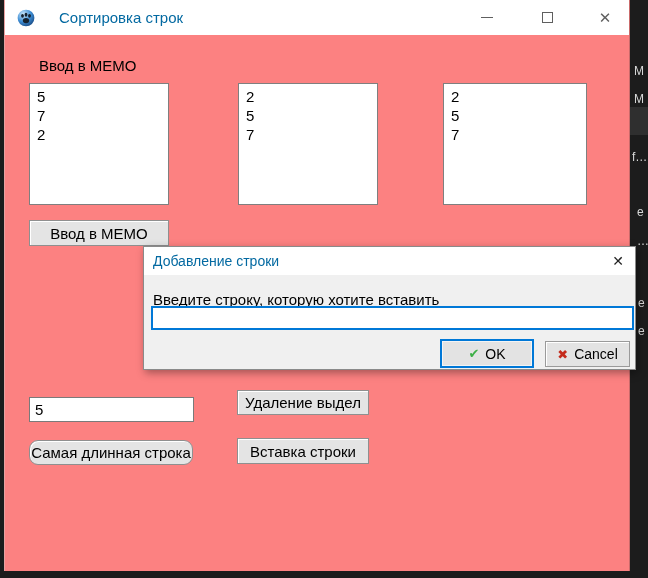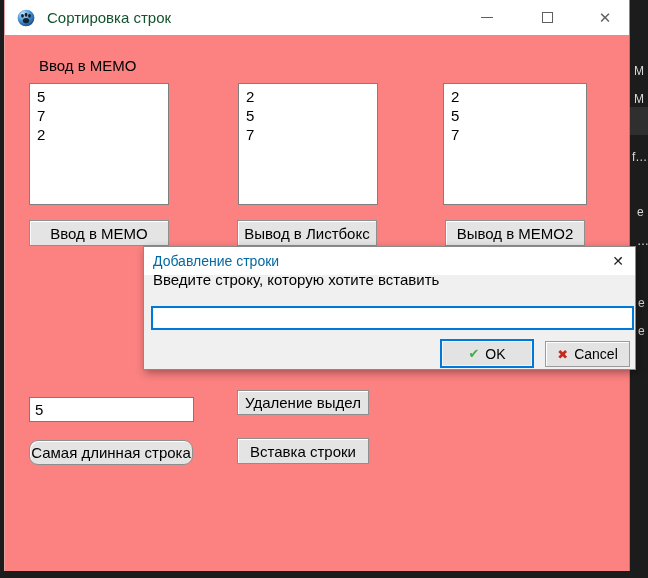--- a/index.html
+++ b/index.html
@@ -9,41 +9,41 @@
   .screen { position:relative; width:648px; height:578px; background:#1c1c1c; overflow:hidden; }
 
   
   .frag { position:absolute; color:#d8d8d8; font-size:12px; }
   .desk-selected-row { position:absolute; left:630px; top:107px; width:18px; height:28px; background:#2f2f2f; }
 
   
   .main-window { position:absolute; left:4px; top:0; width:626px; height:571px; background:#fc8181; border-left:1px solid #e9a0a0; border-right:1px solid #c96a6a; }
   .titlebar { position:absolute; left:0; top:0; width:100%; height:35px; background:#ffffff; display:flex; align-items:center; }
   .titlebar-icon { width:18px; height:18px; margin-left:12px; }
-  .titlebar-title { margin-left:12px; font-size:15px; color:#14532d; }
+  .titlebar-title { margin-left:24px; font-size:15px; color:#0369a1; }
   .caption-btn { position:absolute; top:0; width:40px; height:35px; display:flex; align-items:center; justify-content:center; color:#5f5f5f; }
   .cap-min { right:122px; }
   .cap-max { right:62px; }
   .cap-close { right:4px; font-size:15px; }
   .min-glyph { width:12px; border-top:1px solid #5f5f5f; display:block; }
   .max-glyph { width:11px; height:11px; border:1px solid #5f5f5f; display:block; }
 
   .client { position:absolute; left:0; top:35px; width:624px; height:508px; }
 
   .field-label { position:absolute; font-size:15px; color:#000; }
   .memo { position:absolute; background:#fff; border:1px solid #7f7f7f; font-size:15px; line-height:19px; padding:3px 7px; color:#000; white-space:pre-line; overflow:hidden; }
   .btn { position:absolute; background:#e4e4e4; border:1px solid #8f8f8f; box-shadow:inset 1px 1px 0 #ffffff; font-size:15px; color:#000; display:flex; align-items:center; justify-content:center; font-family:"Liberation Sans", sans-serif; cursor:default; }
   .textfield { position:absolute; background:#fff; border:1px solid #7a7a7a; font-size:15px; padding:2px 5px; color:#000; font-family:"Liberation Sans", sans-serif; outline:none; }
 
   
   .dialog { position:absolute; left:143px; top:246px; width:493px; height:124px; background:#f0f0f0; border:1px solid #8a8a8a; box-shadow:2px 3px 8px rgba(0,0,0,.35); z-index:10; }
   .dialog-titlebar { position:absolute; left:0; top:0; width:100%; height:28px; background:#ffffff; display:flex; align-items:center; }
   .dialog-title { margin-left:9px; font-size:14px; color:#0369a1; }
   .dialog-close { position:absolute; right:0; top:0; width:34px; height:28px; display:flex; align-items:center; justify-content:center; font-size:14px; color:#222; }
-  .dialog-prompt { position:absolute; left:9px; top:24px; font-size:15px; color:#000; }
+  .dialog-prompt { position:absolute; left:9px; top:44px; font-size:15px; color:#000; }
   .dialog-input { position:absolute; left:7px; top:59px; width:483px; height:24px; background:#fff; border:2px solid #0078d7; font-size:14px; padding:0 4px; outline:none; font-family:"Liberation Sans", sans-serif; }
   .dlg-btn { position:absolute; font-size:14px; display:flex; align-items:center; justify-content:center; gap:6px; background:#e3e3e3; }
   .btn-ok { left:296px; top:92px; width:94px; height:29px; border:2px solid #0078d7; box-shadow:inset 0 0 0 1px #f4f4f4; }
   .btn-cancel { left:401px; top:94px; width:85px; height:26px; border:1px solid #9a9a9a; box-shadow:inset 1px 1px 0 #ffffff; }
   .glyph-ok { color:#3daf46; font-size:13px; }
   .glyph-cancel { color:#c42b1c; font-size:13px; }
 </style>
 </head>
 <body>
 
@@ -96,22 +96,20 @@
 7
 2</div>
       <div class="memo" style="left:233px; top:48px; width:140px; height:122px;">2
 5
 7</div>
       <div class="memo" style="left:438px; top:48px; width:144px; height:122px;">2
 5
 7</div>
 
       <button class="btn" style="left:24px; top:185px; width:140px; height:26px;">Ввод в MEMO</button>
-      <button class="btn" style="left:232px; top:185px; width:140px; height:26px;">Вывод в Листбокс</button>
-      <button class="btn" style="left:440px; top:185px; width:140px; height:26px;">Вывод в MEMO2</button>
 
 
       <input class="textfield" style="left: 24px; top: 362px; width: 165px; height: 25px;" value="5">
       <button class="btn" style="left:24px; top:405px; width:164px; height:25px;border-radius:9px;">Самая длинная строка</button>
 
       <button class="btn" style="left:232px; top:355px; width:132px; height:25px;">Удаление выдел</button>
       <button class="btn" style="left:232px; top:403px; width:132px; height:26px;">Вставка строки</button>
     </div>
   </div>
 

